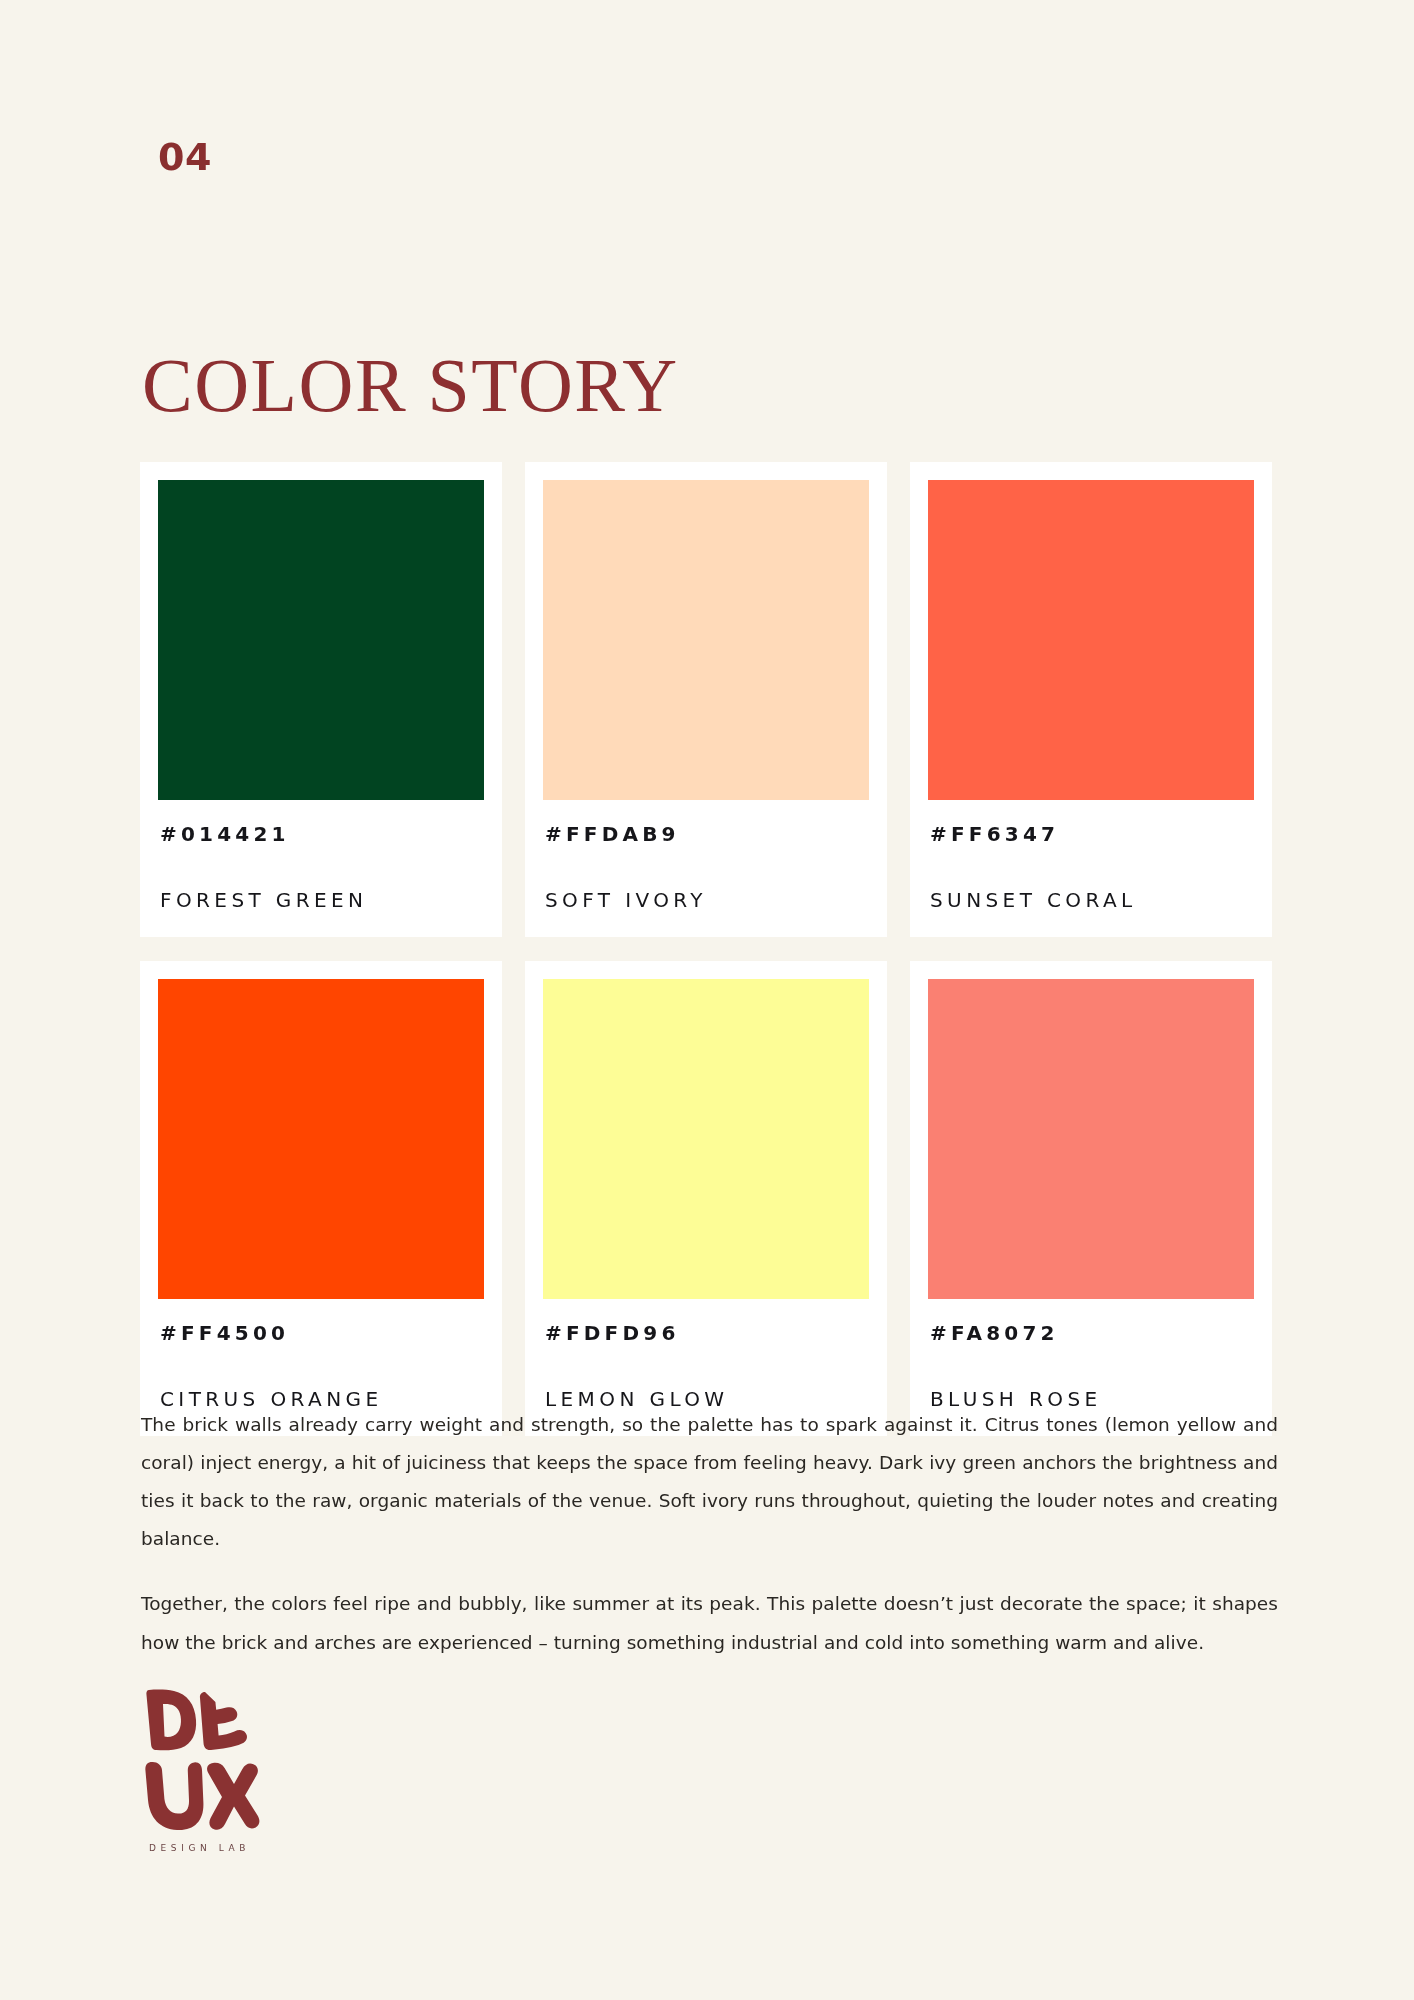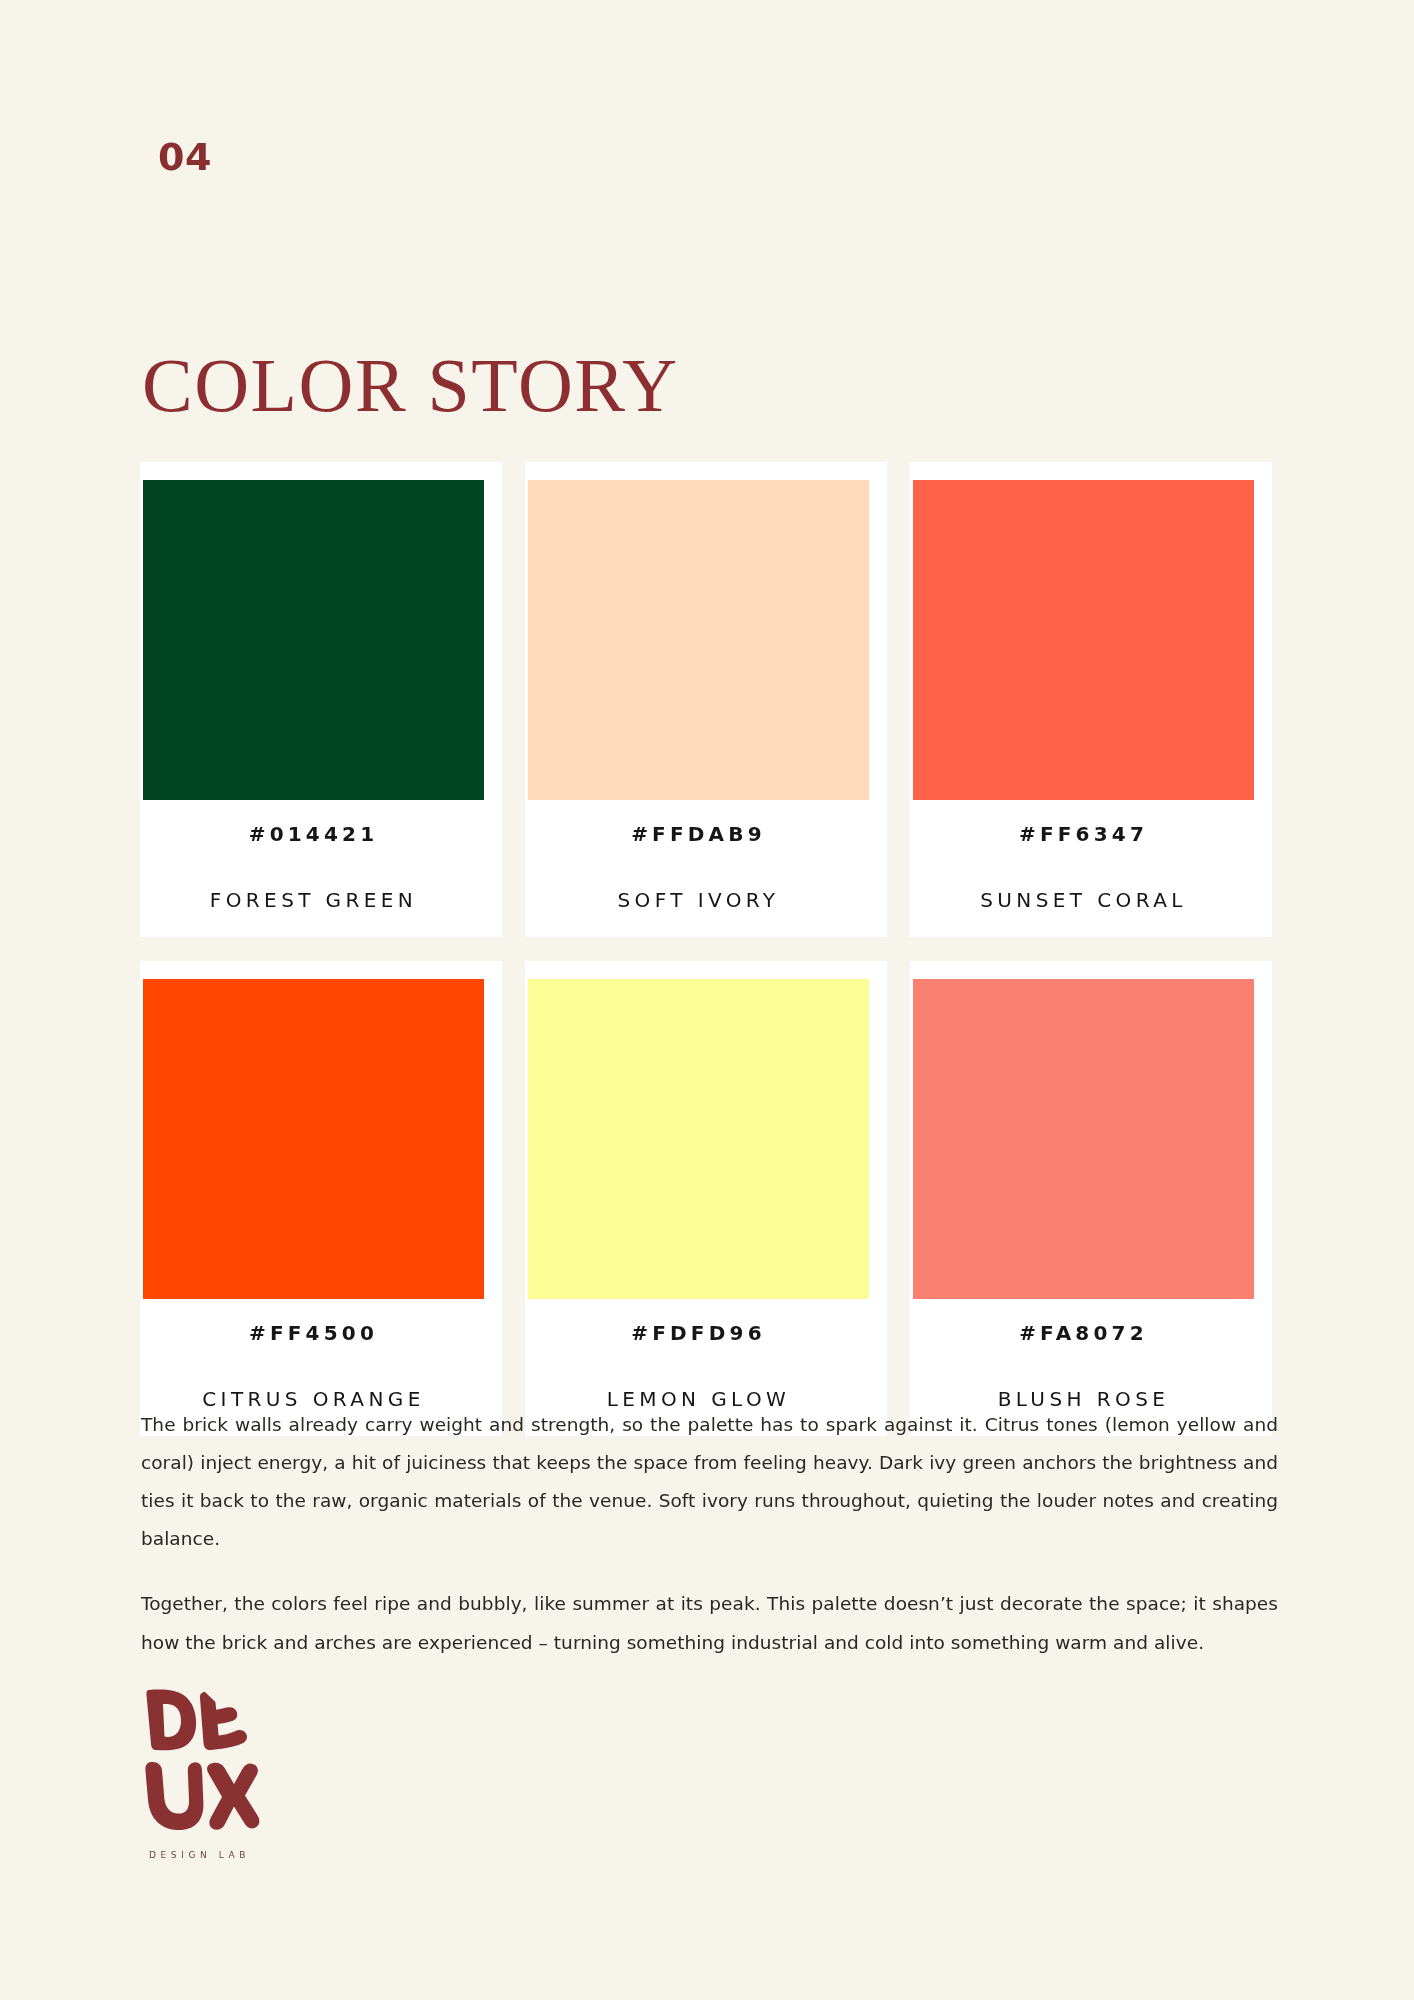--- a/index.html
+++ b/index.html
@@ -59,22 +59,21 @@
     display: grid;
     grid-template-columns: repeat(3, 362px);
     grid-column-gap: 23px;
     grid-row-gap: 24px;
   }
 
   .swatch-card {
     background: #ffffff;
     width: 362px;
     box-sizing: border-box;
-    padding: 18px 18px 22px 3px;
-    text-align: center;
+    padding: 18px 18px 22px 18px;
   }
 
   .swatch-color {
     width: 100%;
     height: 320px;
     display: block;
   }
 
   .swatch-meta {
     padding: 20px 2px 0 2px;
@@ -123,21 +122,21 @@
     width: 200px;
   }
 
   .logo-mark {
     display: block;
     width: 120px;
     height: 152px;
   }
 
   .logo-tagline {
-    margin-top: 16px;
+    margin-top: 9px;
     margin-left: 6px;
     font-family: "DejaVu Sans", sans-serif;
     font-size: 9px;
     font-weight: 400;
     letter-spacing: 4.6px;
     color: #6b4444;
     white-space: nowrap;
   }
 </style>
 </head>

